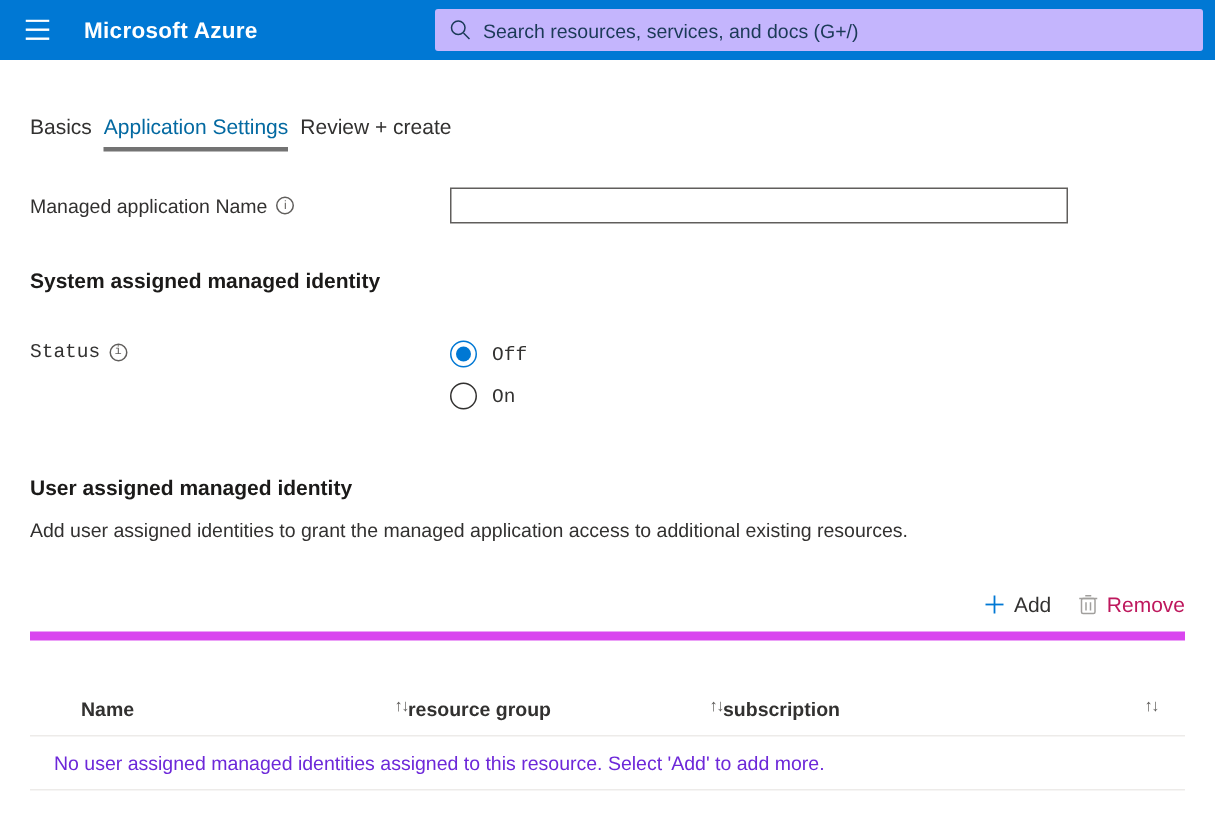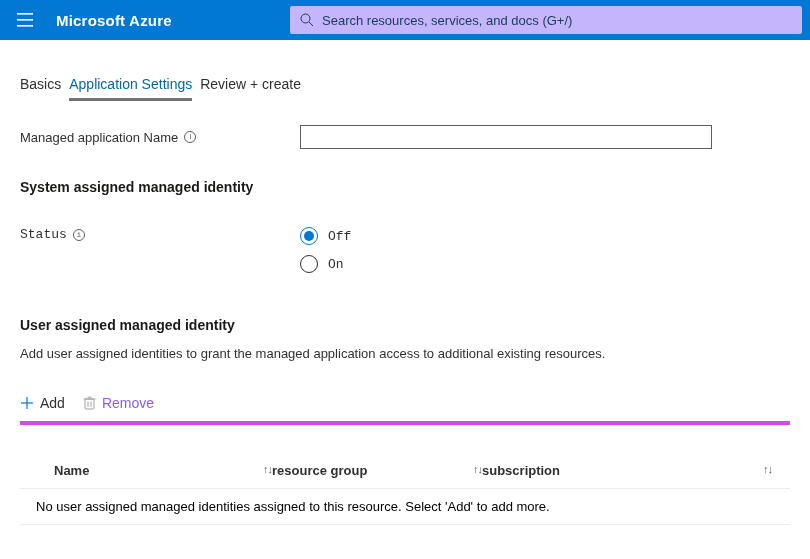--- a/index.html
+++ b/index.html
@@ -23,32 +23,32 @@
   .info-icon { width: 12px; height: 12px; border: 1px solid #605e5c; border-radius: 50%; display: inline-flex; align-items: center; justify-content: center; font-size: 8px; color: #605e5c; line-height: 1; }
   .text-input { flex: 1; max-width: 412px; height: 24px; border: 1px solid #605e5c; padding: 0 6px; font-size: 13px; outline: none; }
   .section-title { font-weight: 600; font-size: 14px; color: #1b1a19; margin-top: 30px; }
   .section-desc { margin-top: 12px; font-size: 13px; color: #323130; line-height: 1.4; }
   .radio-group { display: flex; flex-direction: column; gap: 10px; }
   .radio-item { display: flex; align-items: center; gap: 10px; cursor: pointer; }
   .radio-outer { width: 18px; height: 18px; border: 1px solid #323130; border-radius: 50%; display: flex; align-items: center; justify-content: center; }
   .radio-outer.selected { border-color: #0078d4; }
   .radio-inner { width: 10px; height: 10px; border-radius: 50%; background: #0078d4; }
   .radio-label { font-size: 13px; }
-  .toolbar { display: flex; align-items: center; gap: 18px; margin-top: 32px; padding-bottom: 10px; border-bottom: 4px solid #d946ef; }
+  .toolbar { display: flex; align-items: center; gap: 18px; margin-top: 32px; padding-bottom: 10px; border-bottom: 6px solid #d946ef; justify-content: flex-end; }
   .tool-btn { display: flex; align-items: center; gap: 6px; font-size: 14px; cursor: pointer; color: #323130; }
-  .tool-btn.disabled { color: #8b5cf6; cursor: default; }
+  .tool-btn.disabled { color: #be185d; cursor: default; }
   .tool-btn svg { flex-shrink: 0; }
   .table { margin-top: 38px; }
   .thead { display: flex; align-items: center; padding: 0 18px 10px 18px; border-bottom: 1px solid #edebe9; font-size: 13px; font-weight: 600; color: #323130; }
   .th { display: flex; align-items: flex-start; gap: 6px; }
   .th-name { width: 218px; margin-left: 16px; }
   .th-rg { width: 210px; }
   .th-sub { flex: 1; gap: 20px; }
   .sort-icon { font-size: 11px; color: #605e5c; font-weight: normal; letter-spacing: -1px; }
-  .empty-row { padding: 10px 16px; font-size: 13px; color: #000000; border-bottom: 1px solid #edebe9; }
+  .empty-row { padding: 10px 16px; font-size: 13px; color: #6d28d9; border-bottom: 1px solid #edebe9; }
 </style>
 </head>
 <body>
 
 <div class="header">
   <div class="hamburger">
     <svg width="16" height="14" viewBox="0 0 16 14">
         <rect y="0" width="16" height="1.6"></rect>
         <rect y="6" width="16" height="1.6"></rect>
         <rect y="12" width="16" height="1.6"></rect>

